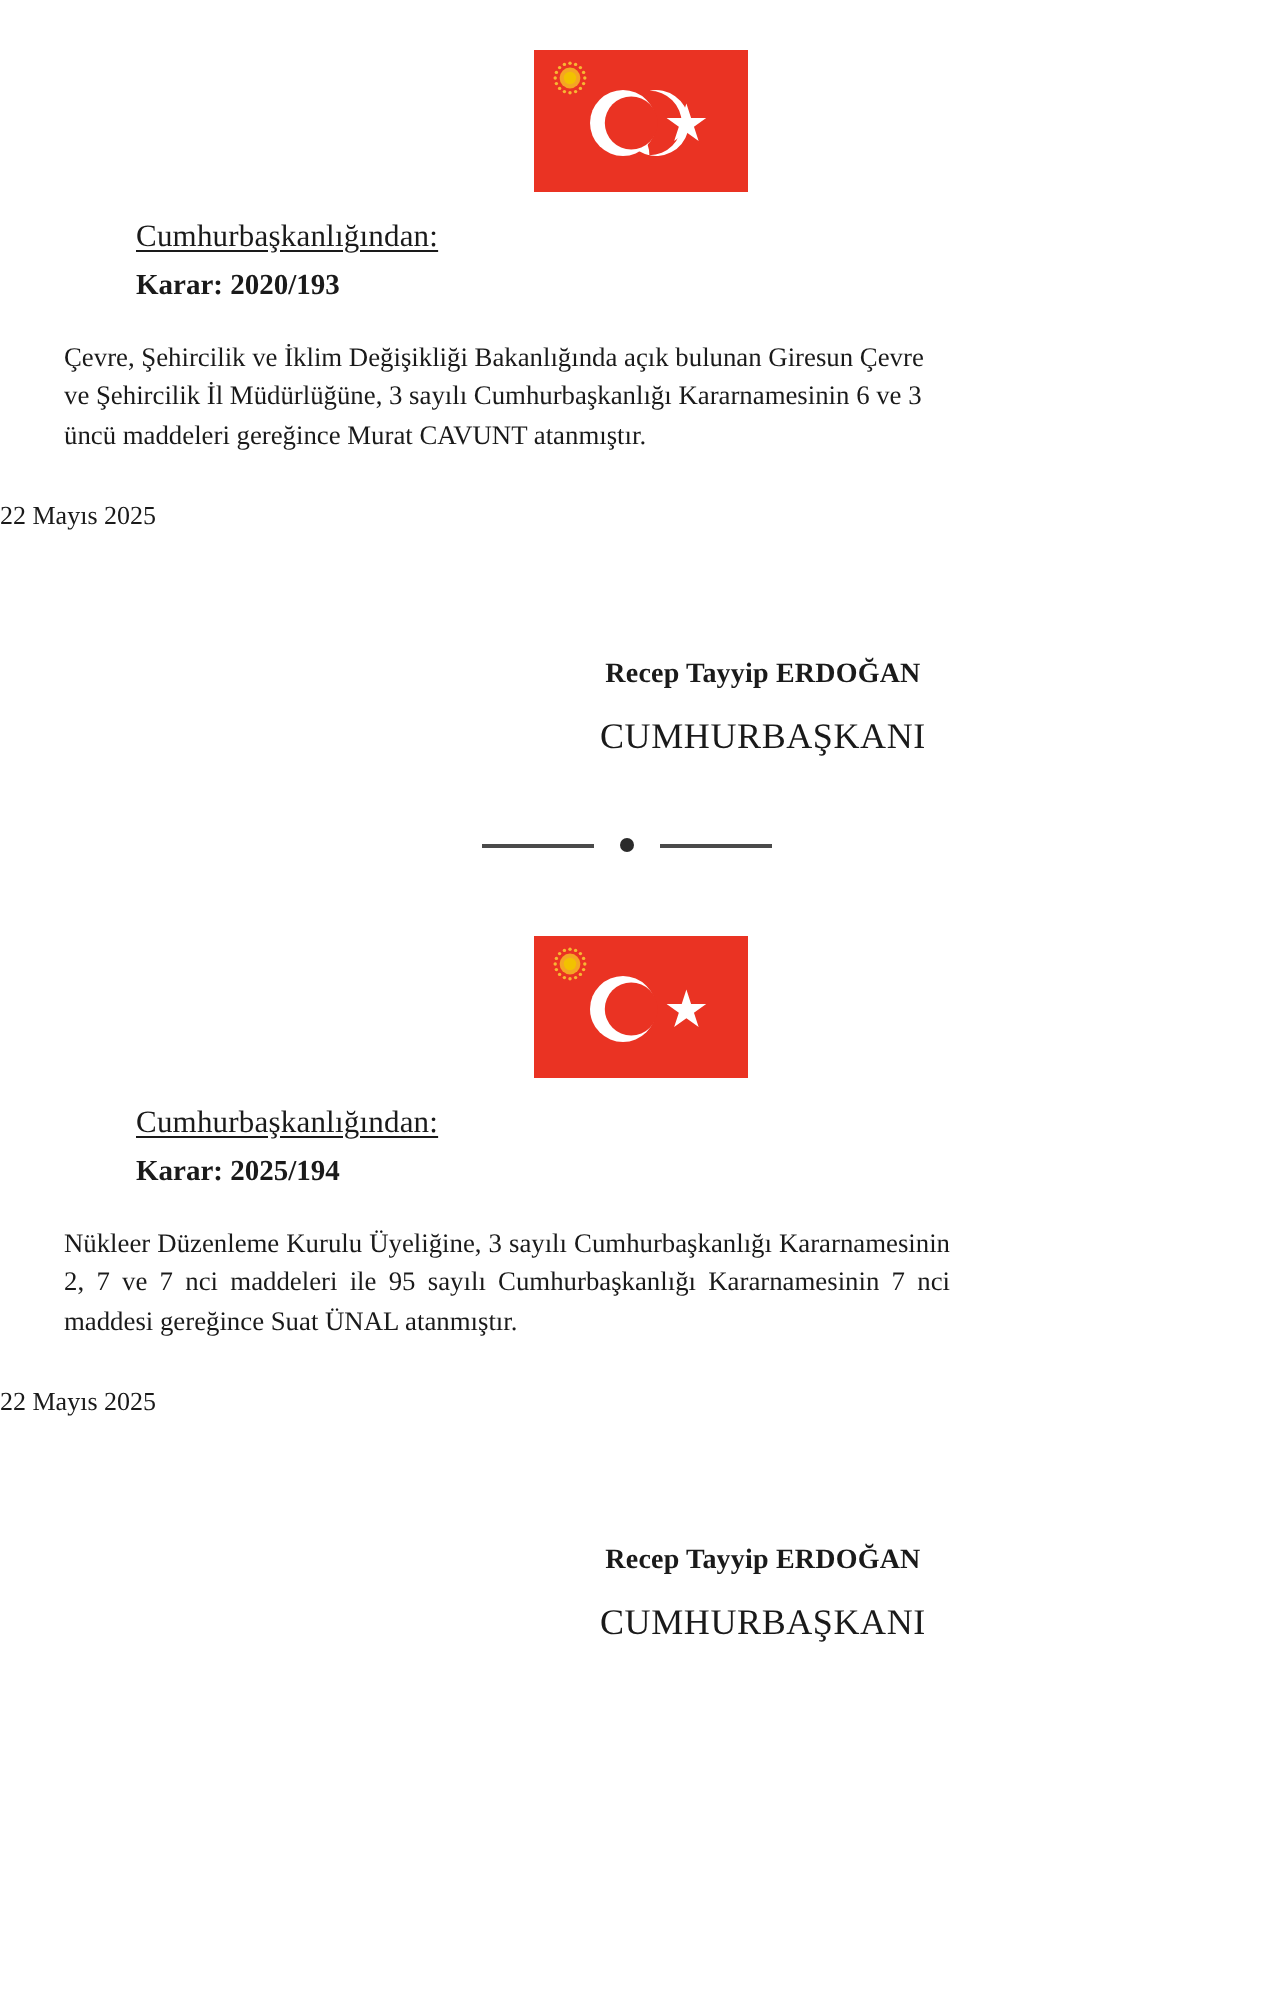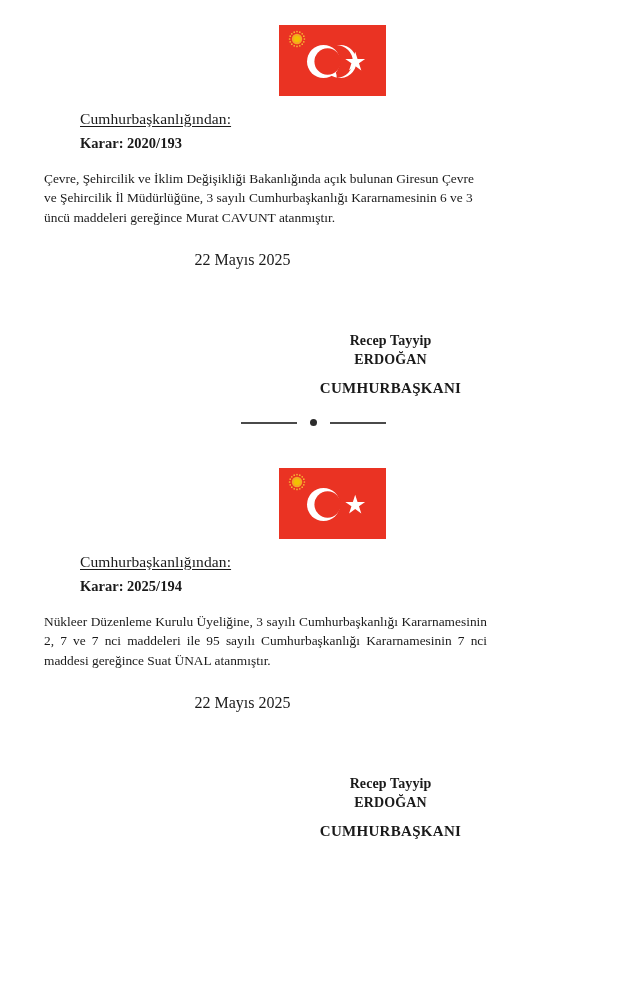--- a/index.html
+++ b/index.html
@@ -21,21 +21,20 @@
     position: relative;
     background: #ffffff;
     box-sizing: border-box;
   }
 
   
   .decree {
     position: absolute;
     left: 0;
     width: 509px;
-    margin-left: 12px;
   }
 
   
   .flag-wrap {
     width: 640px;
     display: flex;
     justify-content: center;
   }
   .flag {
     width: 107px;
@@ -80,22 +79,21 @@
   }
   .body-text.justified {
     text-align: justify;
     text-justify: inter-word;
   }
 
   
   .date-line {
     margin: 0;
     padding-top: 22px;
-    text-align: center;
-    font-size: 16px;
+    font-size: 13px;
     line-height: 1.3;
     padding-right: 48px;
   }
 
   
   .sign-block {
     padding-top: 62px;
     padding-right: 52px;
     text-align: center;
   }
@@ -107,22 +105,22 @@
   .sign-name {
     margin: 0;
     font-size: 14px;
     font-weight: 700;
     line-height: 1.3;
     letter-spacing: 0.1px;
   }
   .sign-title {
     margin: 0;
     padding-top: 10px;
-    font-size: 15px;
-    font-weight: 700;
+    font-size: 18px;
+    font-weight: 400;
     line-height: 1.3;
     letter-spacing: 0.3px;
   }
 
   
   .separator {
     width: 640px;
     display: flex;
     align-items: center;
     justify-content: center;

